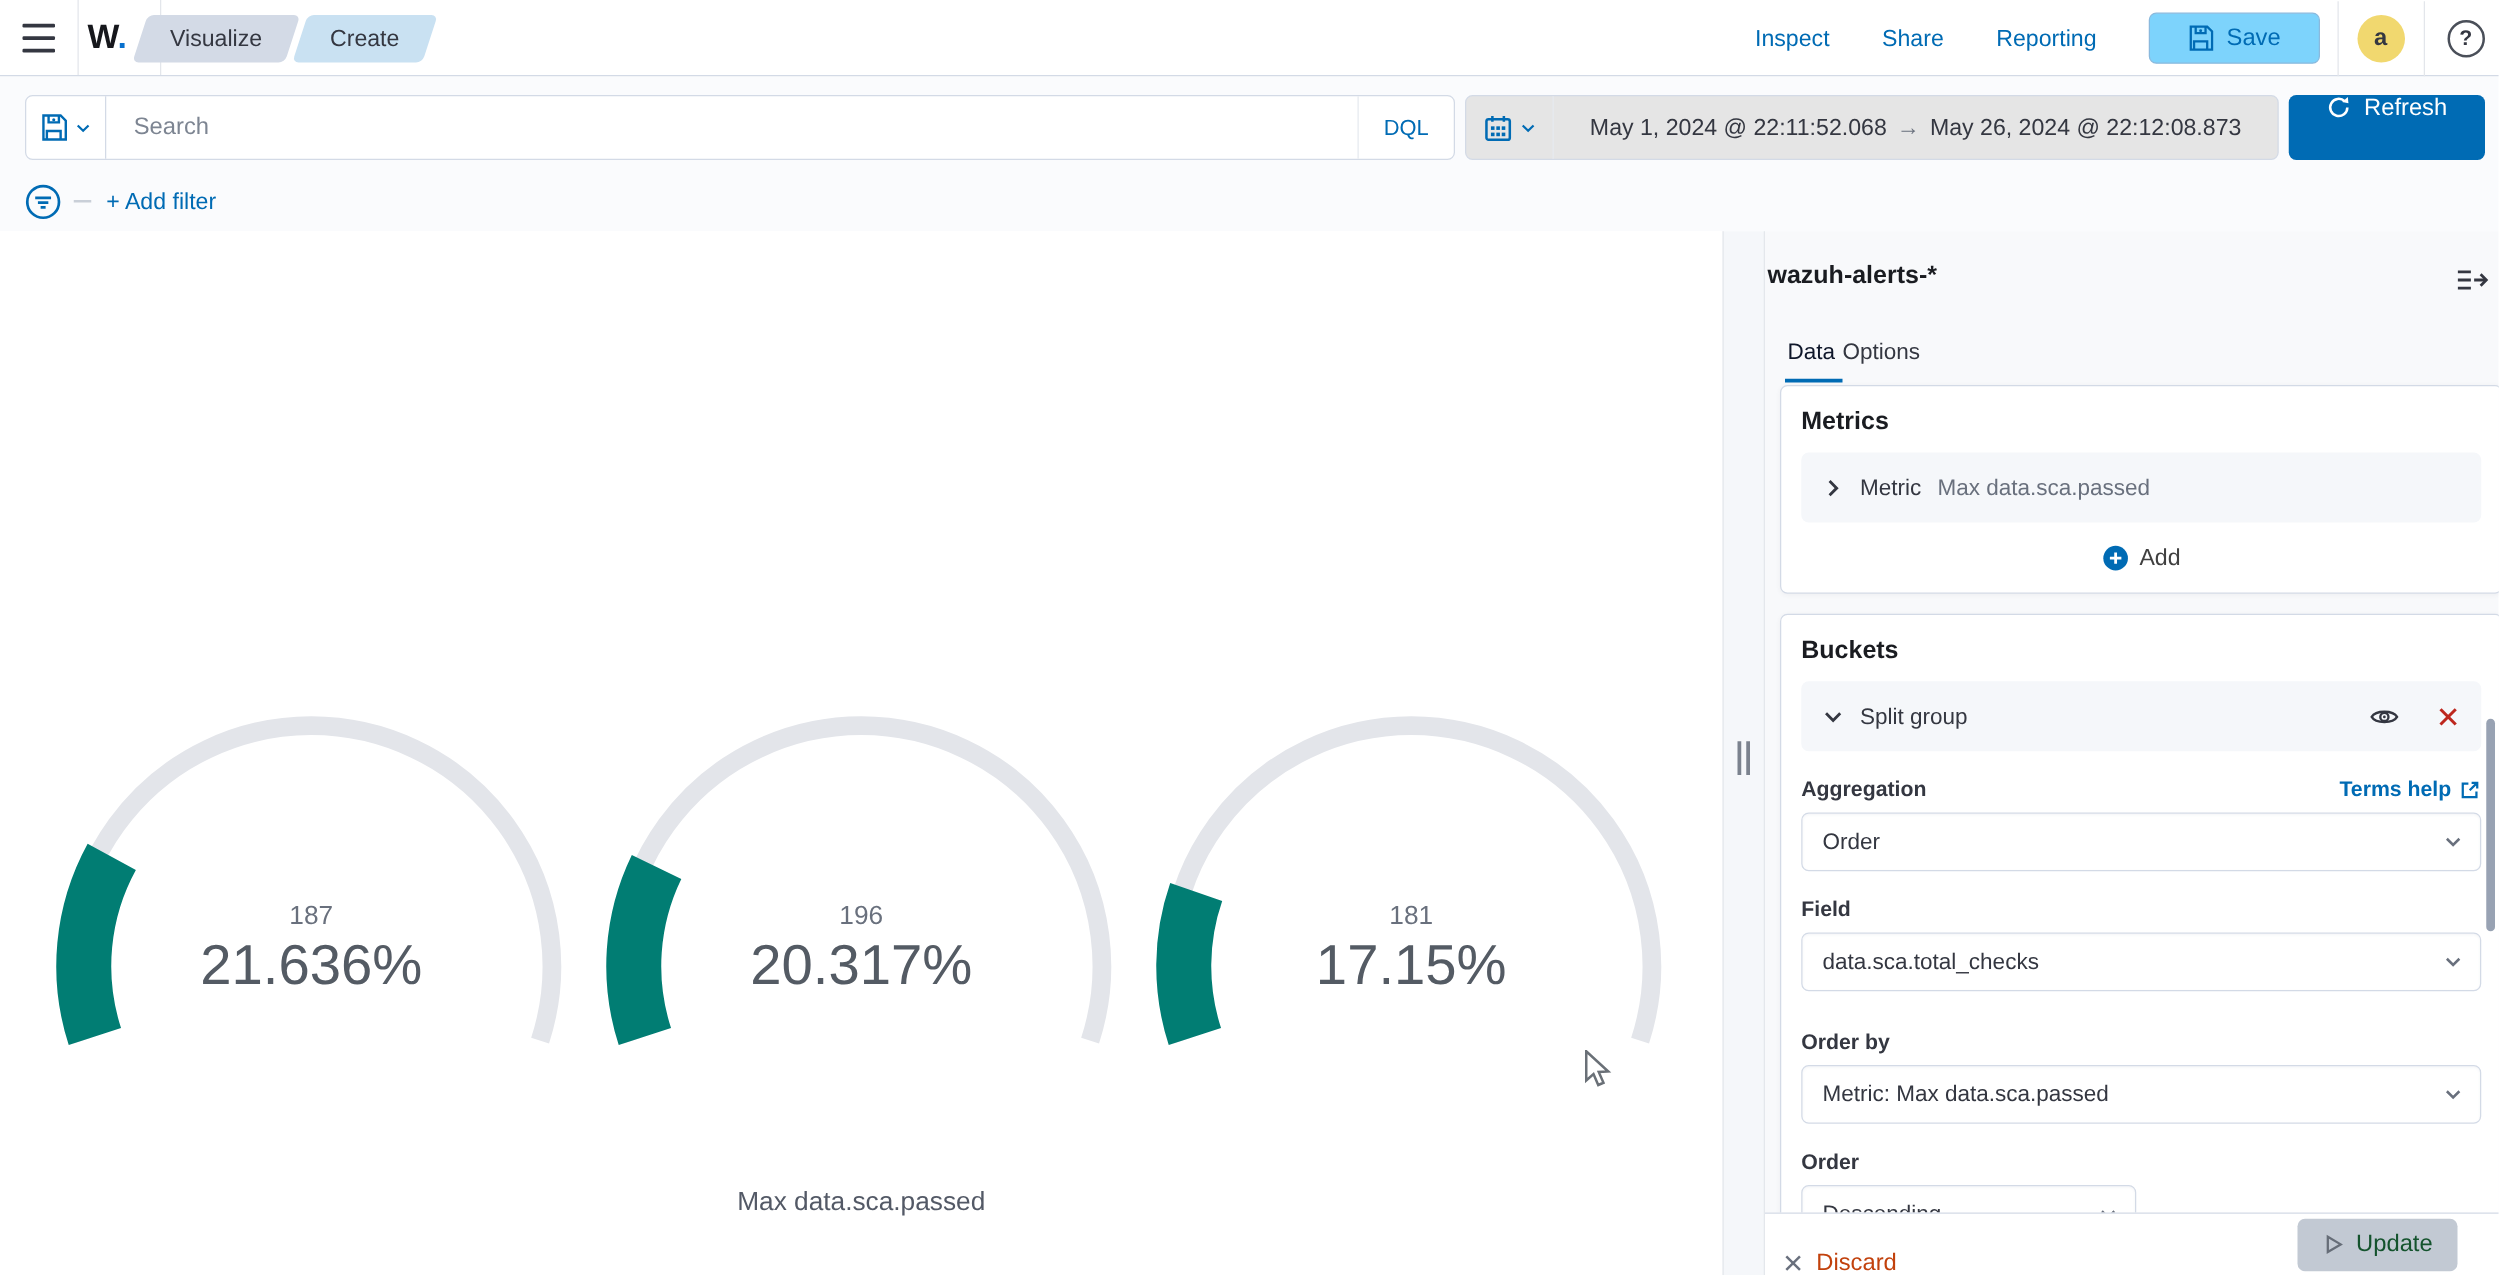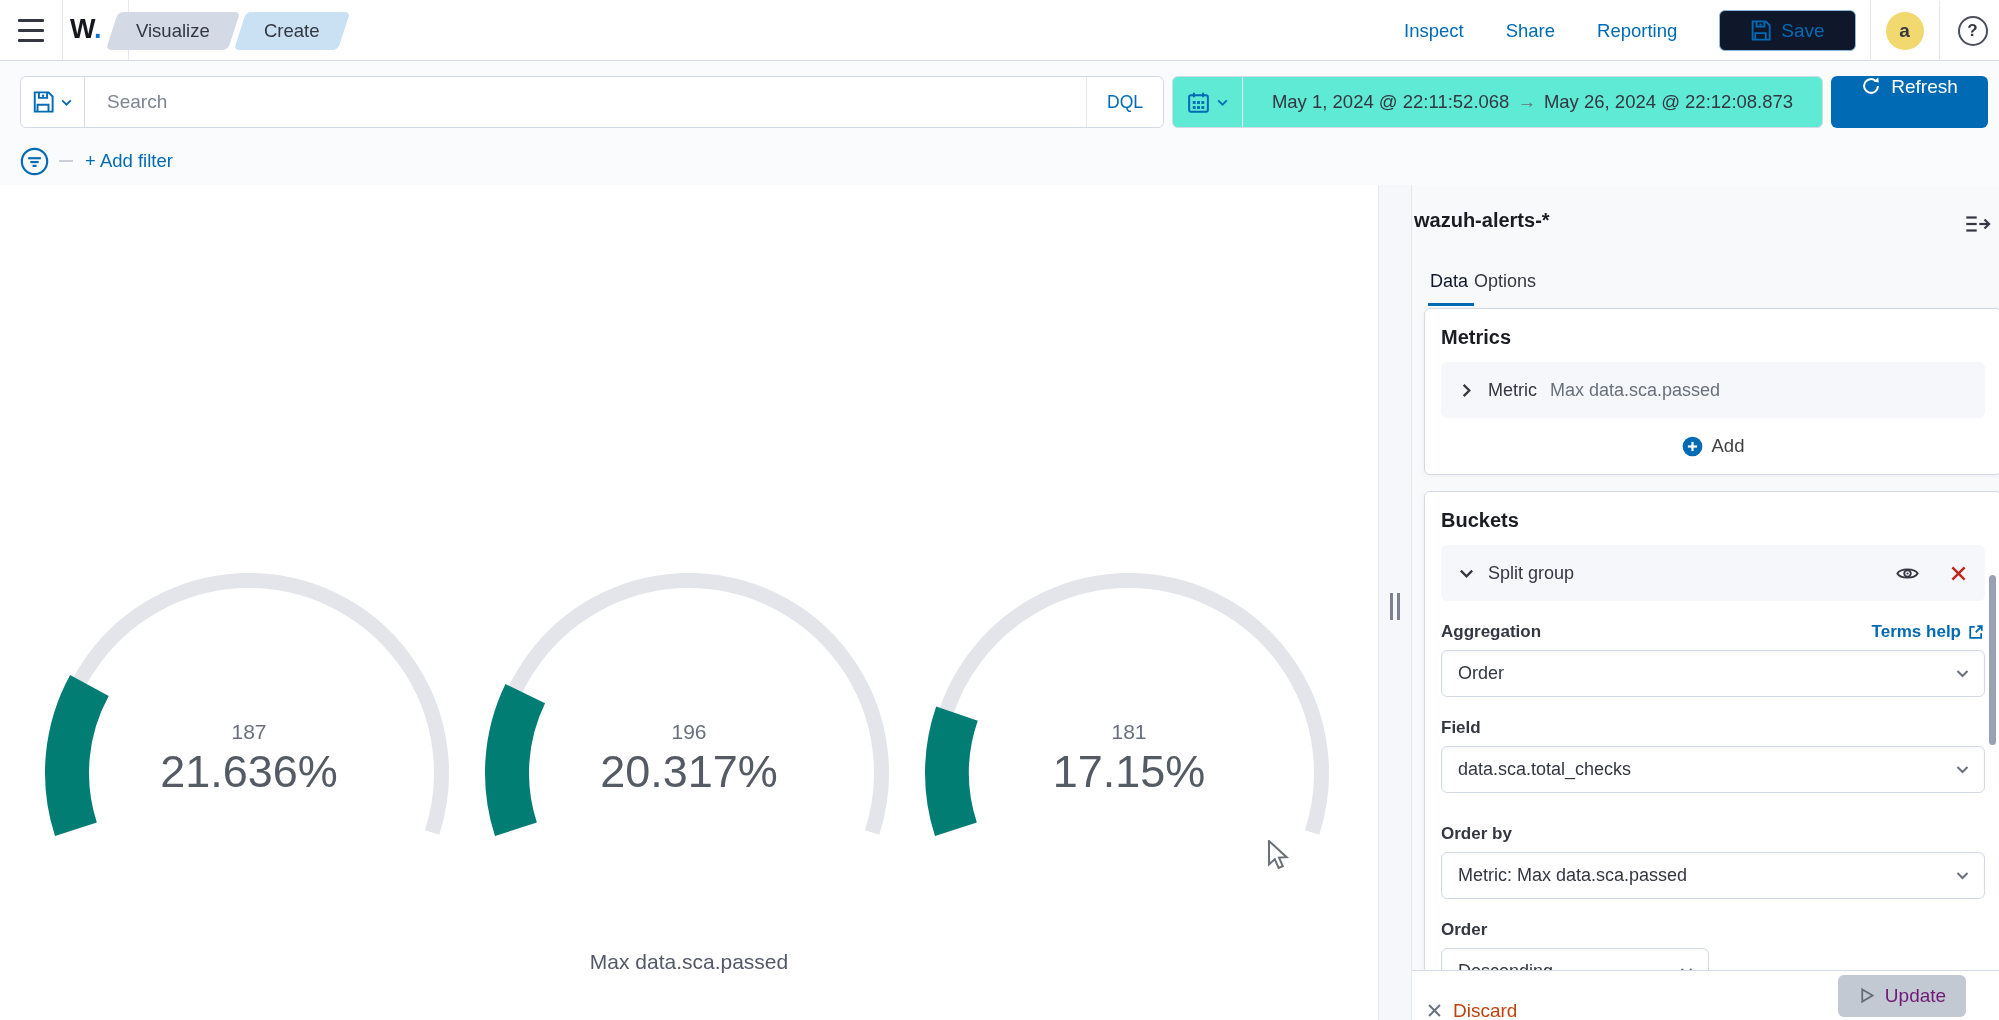--- a/index.html
+++ b/index.html
@@ -22,42 +22,42 @@
   .crumbs { position:absolute; left:112px; top:12px; display:flex; gap:6px; }
   .crumb { height:38px; padding:0 24px; transform:skewX(-18deg); border-radius:5px;
     display:flex; align-items:center; font-size:18.5px; color:#343741; cursor:pointer; }
   .crumb > span { transform:skewX(18deg); }
   .crumb.gray { background:#D3DAE6; }
   .crumb.blue { background:#C9E1F2; }
   .hdr-links { position:absolute; top:0; left:1404px; height:61px; display:flex; align-items:center; }
   .hdr-link { color:#006BB4; font-size:18.5px; margin-right:42px; cursor:pointer; white-space:nowrap; }
   .save-btn { display:flex; align-items:center; gap:10px; height:41px; padding:0 30px;
     border:1px solid #8AB9DD; border-radius:6px; color:#006BB4; font-size:19px;
-    background:#0f172a; cursor:pointer; margin-right:14px; }
+    background:#7dd3fc; cursor:pointer; margin-right:14px; }
   .hdr-sep { width:1px; height:60px; background:#E3E6EB; }
   .avatar { width:38px; height:38px; border-radius:50%; background:#F1D86F; color:#343741;
     display:flex; align-items:center; justify-content:center; font-size:19px; font-weight:600;
     margin:0 15px; cursor:pointer; }
   .help { width:30px; height:30px; border-radius:50%; border:2px solid #4a4f59; color:#343741;
     display:flex; align-items:center; justify-content:center; font-size:17px; font-weight:600;
     margin-left:18px; cursor:pointer; }
 
   
   .strip { position:absolute; left:0; top:61px; width:1999px; height:124px; background:#FAFBFD; }
   .searchbox { position:absolute; left:20px; top:15px; width:1144px; height:52px;
     background:#fff; border:1px solid #D3DAE6; border-radius:6px; display:flex; align-items:center; }
   .search-left { width:64px; height:100%; border-right:1px solid #D3DAE6;
     display:flex; align-items:center; justify-content:center; gap:6px; cursor:pointer; }
   .search-input { flex:1; border:none; outline:none; font-size:19px; padding:0 22px;
     font-family:"Liberation Sans", sans-serif; color:#343741; background:transparent; }
   .search-input::placeholder { color:#7D8592; }
   .dql { font-size:17.5px; color:#006BB4; padding:0 20px; height:100%; display:flex;
     align-items:center; border-left:1px solid #E6EAF0; cursor:pointer; }
   .datebox { position:absolute; left:1172px; top:15px; width:651px; height:52px;
-    background:#5eead4; border:1px solid #D3DAE6; border-radius:6px; display:flex; align-items:center; }
+    background:#e5e5e5; border:1px solid #D3DAE6; border-radius:6px; display:flex; align-items:center; }
   .date-left { width:70px; height:100%; display:flex; align-items:center; justify-content:center;
     gap:6px; border-right:1px solid #E6EAF0; cursor:pointer; }
   .date-text { flex:1; text-align:center; font-size:18.5px; color:#343741; white-space:nowrap; cursor:pointer; }
   .date-arrow { color:#69707D; padding:0 8px; }
   .refresh-btn { position:absolute; left:1831px; top:15px; width:157px; height:52px;
     background:#006BB4; color:#fff; border:none; border-radius:6px; font-size:19px;
     display:flex; align-items:flex-start; justify-content:center; gap:10px; cursor:pointer;
     font-family:"Liberation Sans", sans-serif; }
   .filter-row { position:absolute; left:20px; top:83px; height:34px; display:flex; align-items:center; }
   .filter-dash { width:14px; height:2px; background:#C9CFD8; margin:0 12px 0 10px; }
@@ -109,21 +109,21 @@
   .col-size { flex:1; }
   .size-input { margin-top:8px; height:47px; width:100%; background:#fff; border:1px solid #D3DAE6;
     border-radius:6px; padding:0 16px; font-size:18px; color:#343741;
     font-family:"Liberation Sans", sans-serif; box-shadow:inset 0 1px 2px rgba(120,130,150,0.08); }
   .mt34 { margin-top:31px; }
 
   .panel-footer { position:absolute; left:1412px; top:970px; width:587px; height:50px;
     background:#fff; border-top:1px solid #D3DAE6; z-index:10;
     display:flex; align-items:center; justify-content:space-between; padding:0 33px 0 14px; }
   .discard { display:flex; align-items:center; gap:10px; color:#c2410c; font-size:19px; cursor:pointer;margin-top:30px; }
-  .update-btn { width:128px; height:42px; background:#C2C9D3; color:#701a75; border:none;
+  .update-btn { width:128px; height:42px; background:#C2C9D3; color:#14532d; border:none;
     border-radius:6px; font-size:19px; display:flex; align-items:center; justify-content:center;
     gap:10px; font-family:"Liberation Sans", sans-serif; cursor:not-allowed; }
   .scrollbar { position:absolute; left:1989px; top:575px; width:7px; height:170px;
     background:#98A2B3; border-radius:4px; z-index:12; cursor:pointer; }
 
   .cursor { position:absolute; left:1266px; top:840px; z-index:50; pointer-events:none; }
 </style>
 </head>
 <body>
 

